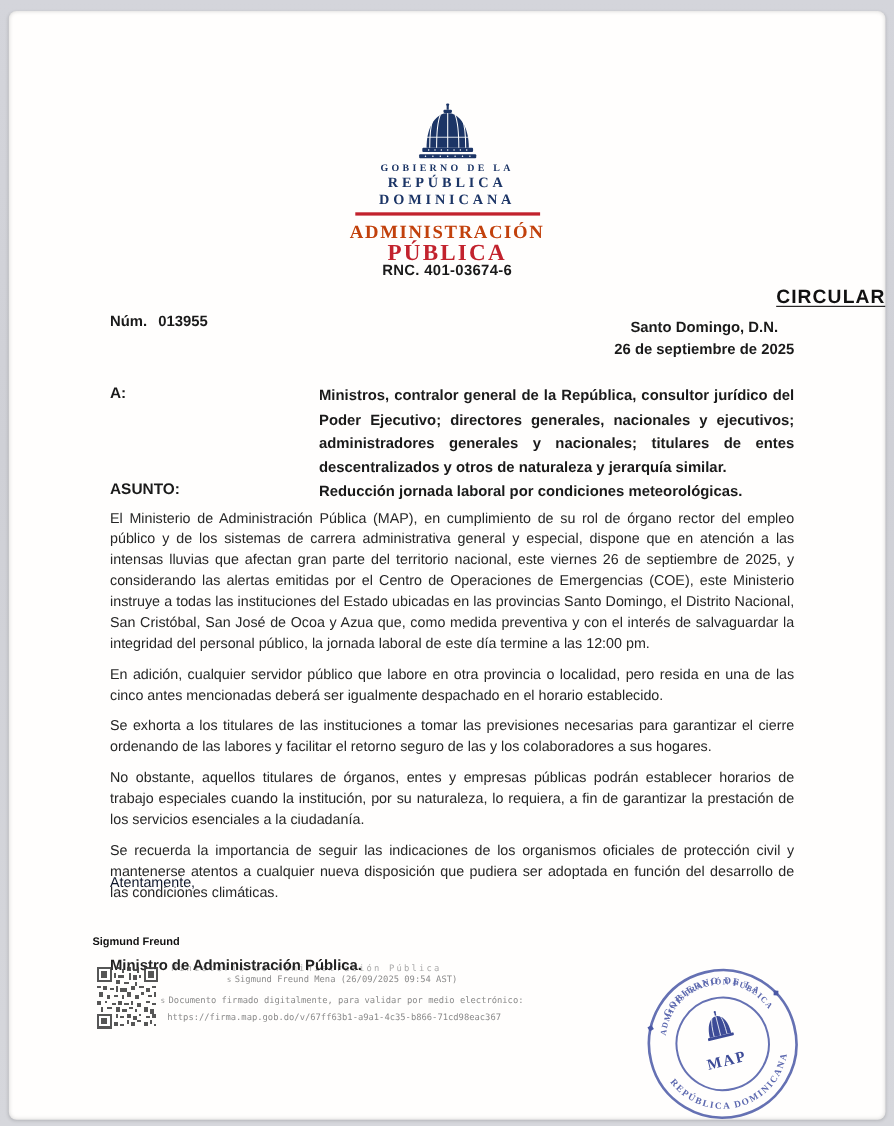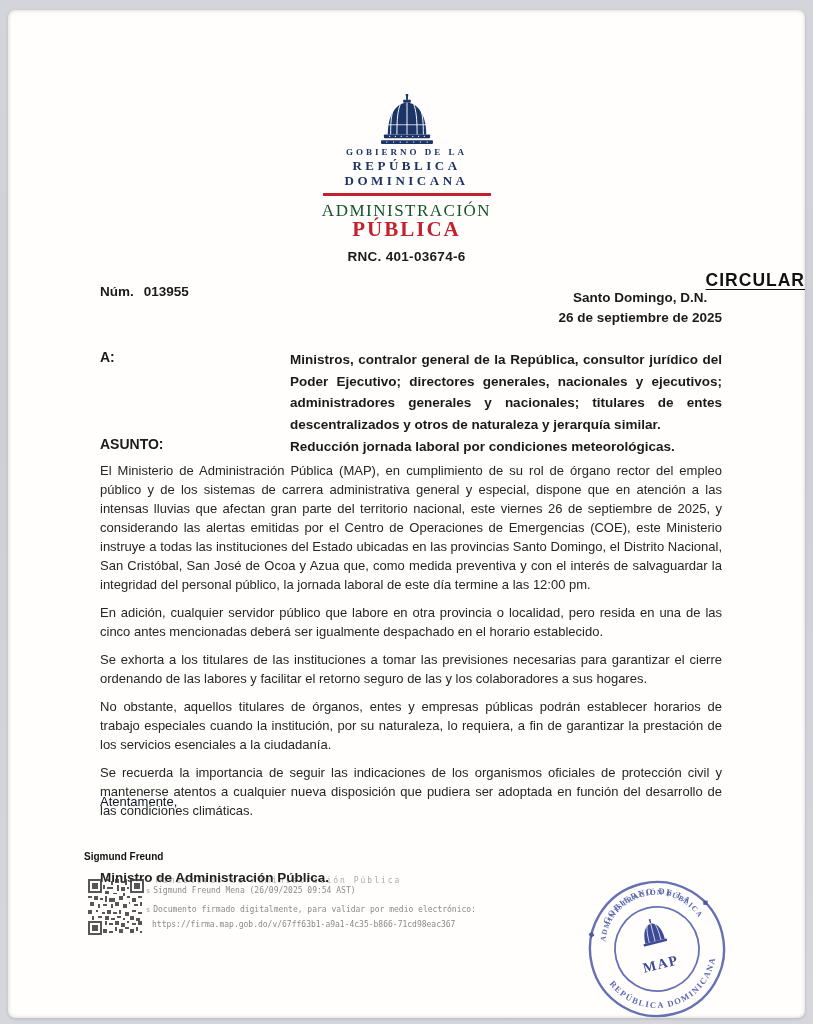--- a/index.html
+++ b/index.html
@@ -15,25 +15,25 @@
     box-shadow:0 0 4px rgba(0,0,0,.18) inset,0 1px 3px rgba(0,0,0,.15);
   }
   
   .letterhead{position:absolute;top:84px;left:0;right:0;text-align:center;}
   .dome-logo{display:block;margin:0 auto 2px auto;}
   .gob-small{font-family:"Liberation Serif",serif;font-weight:bold;color:#1c3566;
     font-size:9px;letter-spacing:3px;line-height:12px;}
   .gob-big{font-family:"Liberation Serif",serif;font-weight:bold;color:#1c3566;
     font-size:13px;letter-spacing:3.5px;line-height:15px;}
   .red-rule{width:168px;height:3px;background:#c2222d;margin:5px auto 5px auto;}
-  .min-1{font-family:"Liberation Serif",serif;font-weight:normal;color:#14532d;
+  .min-1{font-family:"Liberation Serif",serif;font-weight:bold;color:#c2410c;
     font-size:17px;letter-spacing:1.5px;line-height:19px;}
   .min-2{font-family:"Liberation Serif",serif;font-weight:bold;color:#c2222d;
     font-size:21px;letter-spacing:2px;line-height:18px;}
-  .rnc{margin-top:11px;font-weight:bold;color:#1a1a1a;font-size:13.5px;letter-spacing:.3px;}
+  .rnc{font-weight:bold;color:#1a1a1a;font-size:13.5px;letter-spacing:.3px;}
   .circular{margin-top:6px;font-weight:bold;color:#111;font-size:17.5px;
     letter-spacing:1px;text-decoration:underline;text-underline-offset:3px;text-align:right;}
   
   .num-row{position:absolute;left:92px;top:274px;font-weight:bold;font-size:13.5px;color:#1a1a1a;}
   .num-row .num{margin-left:10px;}
   .place-date{position:absolute;right:83px;top:278px;text-align:center;
     font-weight:bold;font-size:13.5px;color:#1a1a1a;line-height:20px;}
   
   .field-row{position:absolute;left:92px;right:83px;}
   .field-row .field-label{position:absolute;left:0;top:0;font-weight:bold;font-size:14px;color:#1a1a1a;}
@@ -47,21 +47,21 @@
   
   .closing{position:absolute;left:92px;top:784px;font-size:13px;color:#0f172a;}
   .sig-name{position:absolute;left:76px;top:841px;font-weight:bold;font-size:10px;color:#111;}
   .sig-title{position:absolute;left:92px;top:860px;font-weight:bold;font-size:13.5px;color:#222;z-index:2;}
   .stamp-overlay{position:absolute;left:148px;top:866px;font-family:"DejaVu Sans Mono",monospace;
     font-size:8px;letter-spacing:2px;color:#8d8d8d;opacity:.75;z-index:1;white-space:nowrap;}
   .qr{position:absolute;left:80px;top:867px;z-index:3;}
   .sig-lines{position:absolute;left:138px;top:876px;font-family:"DejaVu Sans Mono",monospace;
     font-size:8px;color:#8a8a8a;line-height:10px;white-space:nowrap;z-index:2;}
   .sig-line{margin-bottom:5px;}
-  .sig-line.l1{margin-bottom:9px;}
+  .sig-line.l1{margin-bottom:9px;text-align:center;}
   .sig-glyph{display:inline-block;margin-right:3px;color:#9a9a9a;font-size:7px;vertical-align:top;}
   .sig-line.l3{margin-left:6px;}
   
   .seal{position:absolute;left:574px;top:864px;transform:rotate(-14deg);opacity:.92;}
 </style>
 </head>
 <body>
 
 <div class="page">
 

